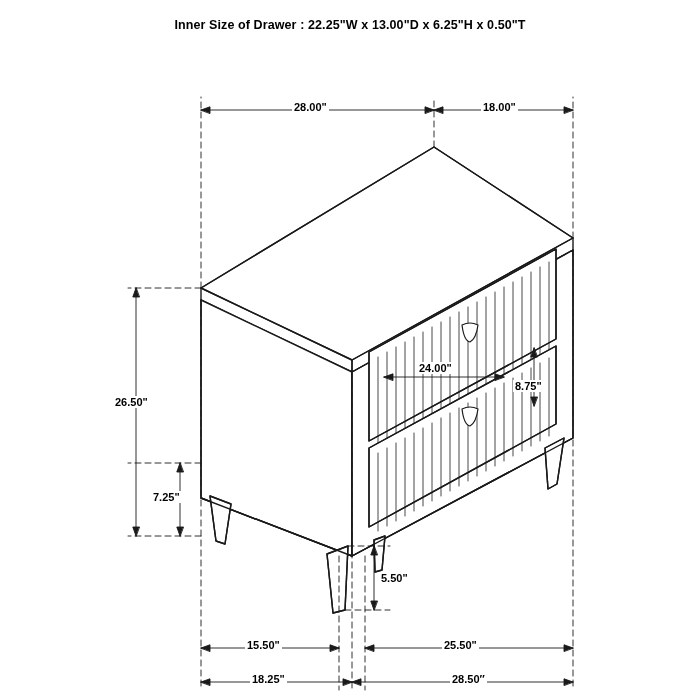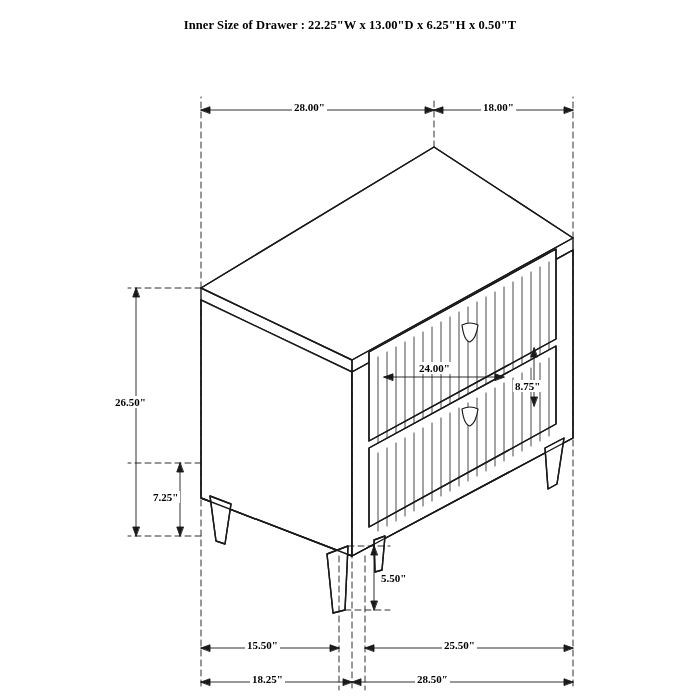--- a/index.html
+++ b/index.html
@@ -11,21 +11,20 @@
     width: 700px;
     height: 700px;
     font-family: "Liberation Sans", sans-serif;
     color: #000000;
     overflow: hidden;
   }
   #root {
     position: relative;
     width: 700px;
     height: 552px;
-    font-family: Liberation Serif, serif;
   }
   .title {
     position: absolute;
     top: 18px;
     left: 0;
     width: 700px;
     text-align: center;
     font-size: 12.5px;
     font-weight: bold;
     letter-spacing: 0.1px;
@@ -218,15 +217,15 @@
   <div class="dimlabel" style="left:292px; top:101px;">28.00"</div>
   <div class="dimlabel" style="left:481px; top:101px;">18.00"</div>
   <div class="dimlabel" style="left:113px; top:396px;">26.50"</div>
   <div class="dimlabel" style="left:151px; top:491px;">7.25"</div>
   <div class="dimlabel" style="left:417px; top:362px;">24.00"</div>
   <div class="dimlabel" style="left:513px; top:380px;">8.75"</div>
   <div class="dimlabel" style="left:379px; top:572px;">5.50"</div>
   <div class="dimlabel" style="left:245px; top:639px;">15.50"</div>
   <div class="dimlabel" style="left:442px; top:639px;">25.50"</div>
   <div class="dimlabel" style="left:250px; top:673px;">18.25"</div>
-  <div class="dimlabel" style="left:415px; top:673px;">28.50″</div>
+  <div class="dimlabel" style="left:450px; top:673px;">28.50″</div>
 
 </div>
 
 </body></html>

